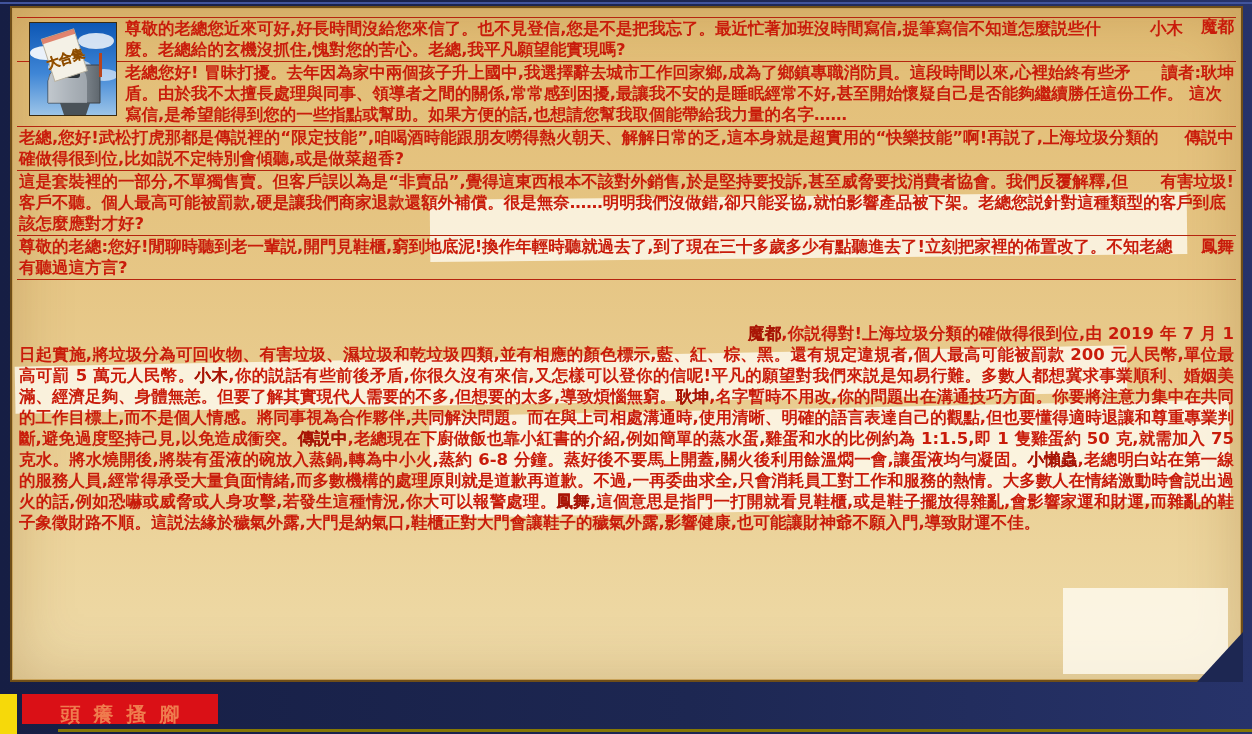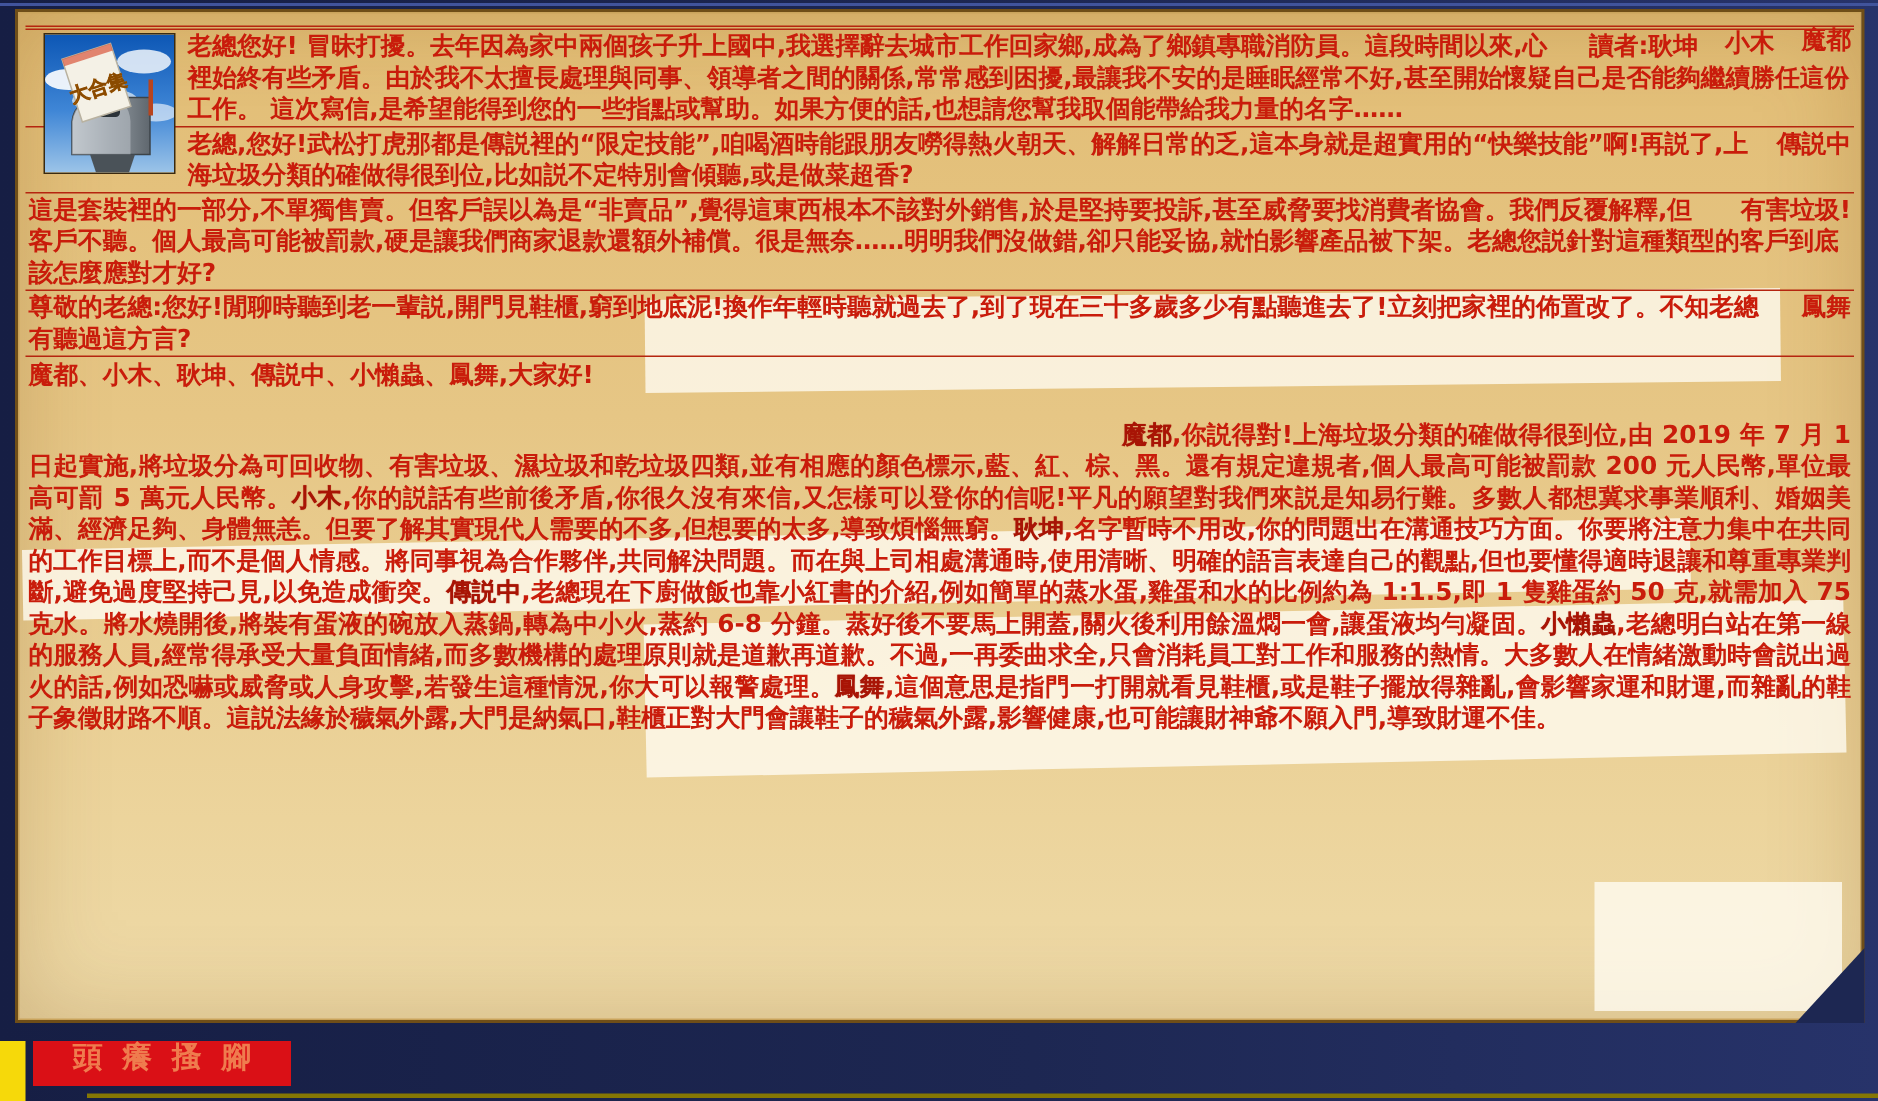--- a/index.html
+++ b/index.html
@@ -17,25 +17,25 @@
   .wm-a{left:418px;top:188px;width:757px;height:62px;transform:rotate(-0.6deg);}
   .wm-b{left:3px;top:348px;width:1112px;height:47px;transform:rotate(-1.1deg);}
   .wm-c{left:418px;top:400px;width:800px;height:102px;transform:rotate(-1.2deg);}
   .wm-d{left:1051px;top:580px;width:165px;height:86px;}
   .content{position:relative;z-index:1;}
   .mailbox{float:left;width:86px;height:92px;margin:6px 8px 2px 12px;border:1px solid #3a2a10;}
   .letter{border-bottom:1px solid #b5250f;overflow:visible;margin:0;padding:0 2px 1px 2px;}
   .letter:after{content:"";display:block;clear:none;}
   .sig{float:right;padding-left:18px;}
   .greeting{padding:1px 2px;}
-  .reply{margin-top:18px;padding:0 2px;text-align:justify;}
+  .reply{margin-top:43px;padding:0 2px;text-align:justify;}
   .reply p{margin:0;text-indent:60%;}
   .bold-name{font-weight:900;color:#a81405;text-shadow:0 0 0.6px #a81405;}
-  .tagline-box{position:absolute;left:22px;top:694px;width:172px;height:30px;background:#da1016;
-     display:flex;align-items:flex-start;justify-content:center;}
+  .tagline-box{position:absolute;left:22px;top:694px;width:196px;height:30px;background:#da1016;
+     display:flex;align-items:flex-end;justify-content:center;}
   .tagline{color:#ef7c4e;font-size:20px;font-weight:bold;letter-spacing:13px;padding-left:13px;line-height:1;}
   .yellow-bar{position:absolute;left:0;top:694px;width:17px;height:40px;background:#f6d90a;}
   .clearfix{clear:both;}
 </style>
 </head>
 <body>
 
 <div class="page">
   <div class="top-line"></div>
 
@@ -81,41 +81,41 @@
         </g>
 
         <path d="M30 80 h30 l-4 12 h-22 z" fill="#4a5258"></path>
       </svg>
 
       <div class="letter">
         <span class="sig">魔都</span>
       </div>
       <div class="letter">
         <span class="sig">小木</span>
+        <span>尊敬的老總您近來可好,好長時間沒給您來信了。也不見登信,您是不是把我忘了。最近忙著加班沒時間寫信,提筆寫信不知道怎麼説些什麼。老總給的玄機沒抓住,愧對您的苦心。老總,我平凡願望能實現嗎?</span>
       </div>
       <div class="letter">
         <span class="sig">讀者:耿坤</span>
         <span>老總您好! 冒昧打擾。去年因為家中兩個孩子升上國中,我選擇辭去城市工作回家鄉,成為了鄉鎮專職消防員。這段時間以來,心裡始終有些矛盾。由於我不太擅長處理與同事、領導者之間的關係,常常感到困擾,最讓我不安的是睡眠經常不好,甚至開始懷疑自己是否能夠繼續勝任這份工作。 這次寫信,是希望能得到您的一些指點或幫助。如果方便的話,也想請您幫我取個能帶給我力量的名字……</span>
       </div>
       <div class="letter">
         <span class="sig">傳説中</span>
         <span>老總,您好!武松打虎那都是傳説裡的“限定技能”,咱喝酒時能跟朋友嘮得熱火朝天、解解日常的乏,這本身就是超實用的“快樂技能”啊!再説了,上海垃圾分類的確做得很到位,比如説不定特別會傾聽,或是做菜超香?</span>
       </div>
       <div class="letter">
         <span class="sig">有害垃圾!</span>
         <span>這是套裝裡的一部分,不單獨售賣。但客戶誤以為是“非賣品”,覺得這東西根本不該對外銷售,於是堅持要投訴,甚至威脅要找消費者協會。我們反覆解釋,但客戶不聽。個人最高可能被罰款,硬是讓我們商家退款還額外補償。很是無奈……明明我們沒做錯,卻只能妥協,就怕影響產品被下架。老總您説針對這種類型的客戶到底該怎麼應對才好?</span>
       </div>
       <div class="letter">
         <span class="sig">鳳舞</span>
         <span>尊敬的老總:您好!閒聊時聽到老一輩説,開門見鞋櫃,窮到地底泥!換作年輕時聽就過去了,到了現在三十多歲多少有點聽進去了!立刻把家裡的佈置改了。不知老總有聽過這方言?</span>
       </div>
 
       <div class="clearfix"></div>
 
-      <div class="greeting">魔都、小木、耿坤、傳説中、小懶蟲、鳳舞,大家好!</div>
 
       <div class="reply">
         <p><span class="bold-name">魔都</span><span>,你説得對!上海垃圾分類的確做得很到位,由 2019 年 7 月 1 日起實施,將垃圾分為可回收物、有害垃圾、濕垃圾和乾垃圾四類,並有相應的顏色標示,藍、紅、棕、黑。還有規定違規者,個人最高可能被罰款 200 元人民幣,單位最高可罰 5 萬元人民幣。</span><span class="bold-name">小木</span><span>,你的説話有些前後矛盾,你很久沒有來信,又怎樣可以登你的信呢!平凡的願望對我們來説是知易行難。多數人都想冀求事業順利、婚姻美滿、經濟足夠、身體無恙。但要了解其實現代人需要的不多,但想要的太多,導致煩惱無窮。</span><span class="bold-name">耿坤</span><span>,名字暫時不用改,你的問題出在溝通技巧方面。你要將注意力集中在共同的工作目標上,而不是個人情感。將同事視為合作夥伴,共同解決問題。而在與上司相處溝通時,使用清晰、明確的語言表達自己的觀點,但也要懂得適時退讓和尊重專業判斷,避免過度堅持己見,以免造成衝突。</span><span class="bold-name">傳説中</span><span>,老總現在下廚做飯也靠小紅書的介紹,例如簡單的蒸水蛋,雞蛋和水的比例約為 1:1.5,即 1 隻雞蛋約 50 克,就需加入 75 克水。將水燒開後,將裝有蛋液的碗放入蒸鍋,轉為中小火,蒸約 6-8 分鐘。蒸好後不要馬上開蓋,關火後利用餘溫燜一會,讓蛋液均勻凝固。</span><span class="bold-name">小懶蟲</span><span>,老總明白站在第一線的服務人員,經常得承受大量負面情緒,而多數機構的處理原則就是道歉再道歉。不過,一再委曲求全,只會消耗員工對工作和服務的熱情。大多數人在情緒激動時會説出過火的話,例如恐嚇或威脅或人身攻擊,若發生這種情況,你大可以報警處理。</span><span class="bold-name">鳳舞</span><span>,這個意思是指門一打開就看見鞋櫃,或是鞋子擺放得雜亂,會影響家運和財運,而雜亂的鞋子象徵財路不順。這説法緣於穢氣外露,大門是納氣口,鞋櫃正對大門會讓鞋子的穢氣外露,影響健康,也可能讓財神爺不願入門,導致財運不佳。</span></p>
       </div>
     </div>
 
     <div class="corner-fold"></div>
   </div>
 
   <div class="yellow-bar"></div>

